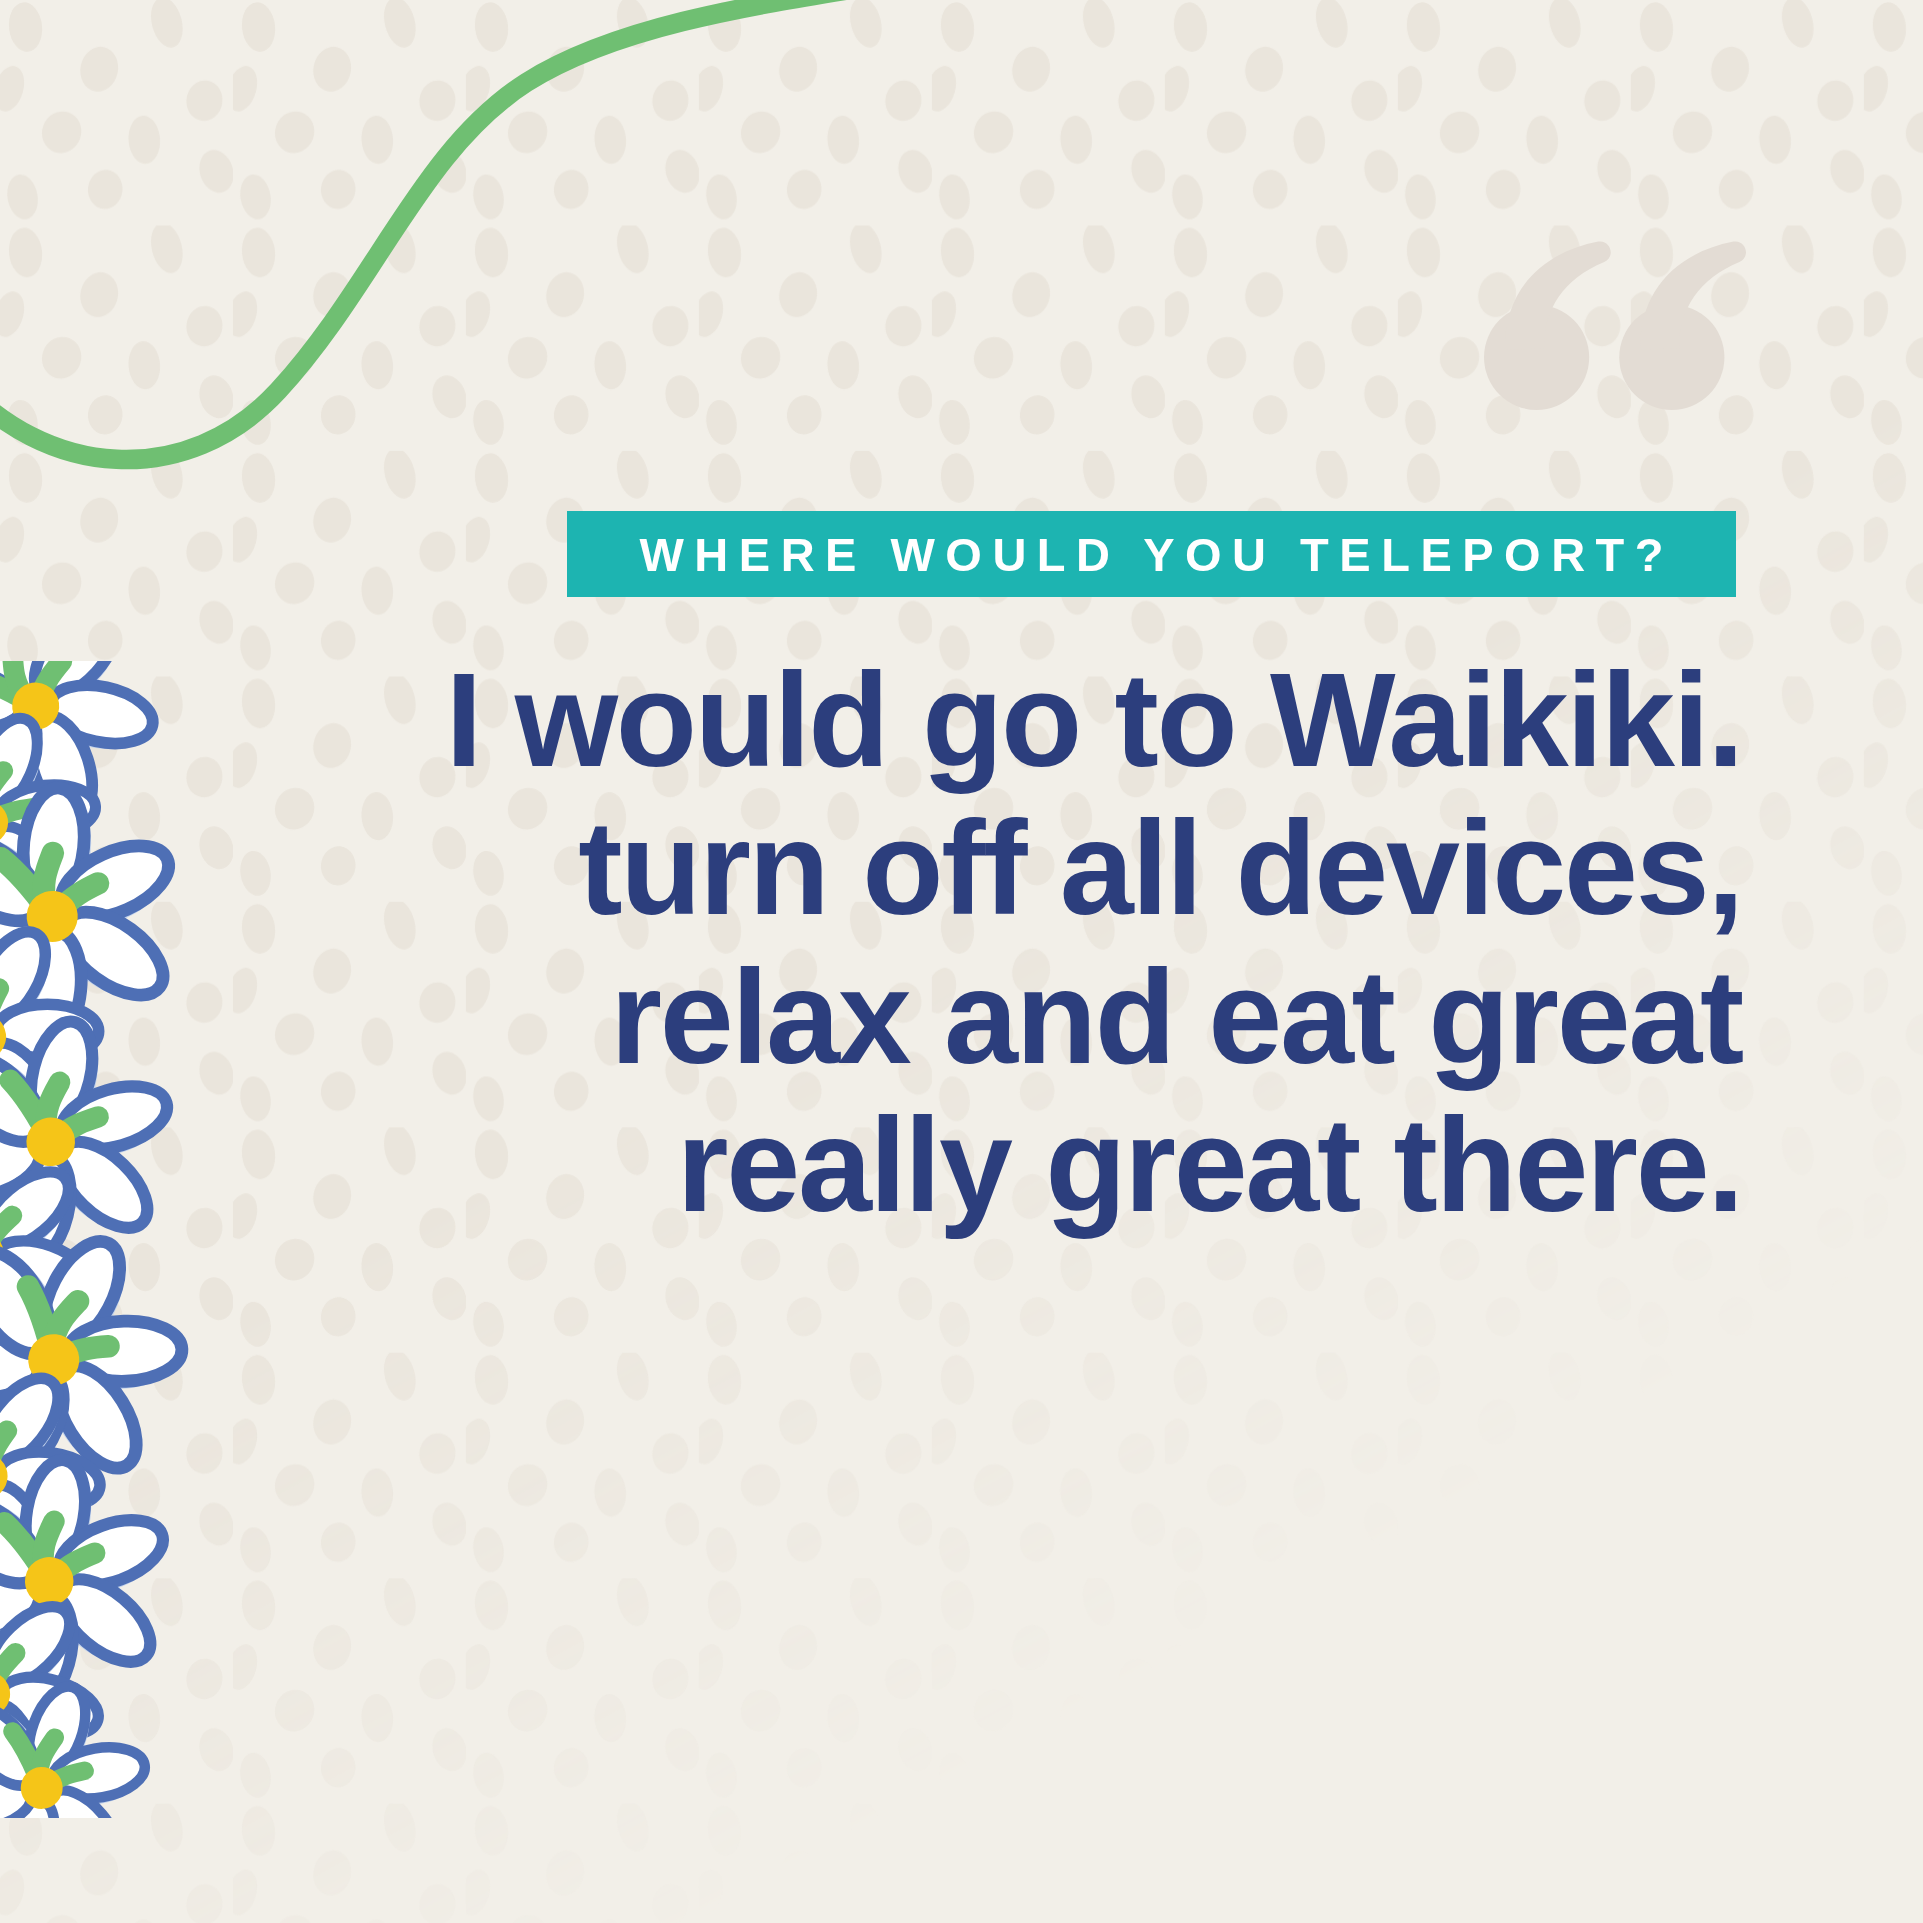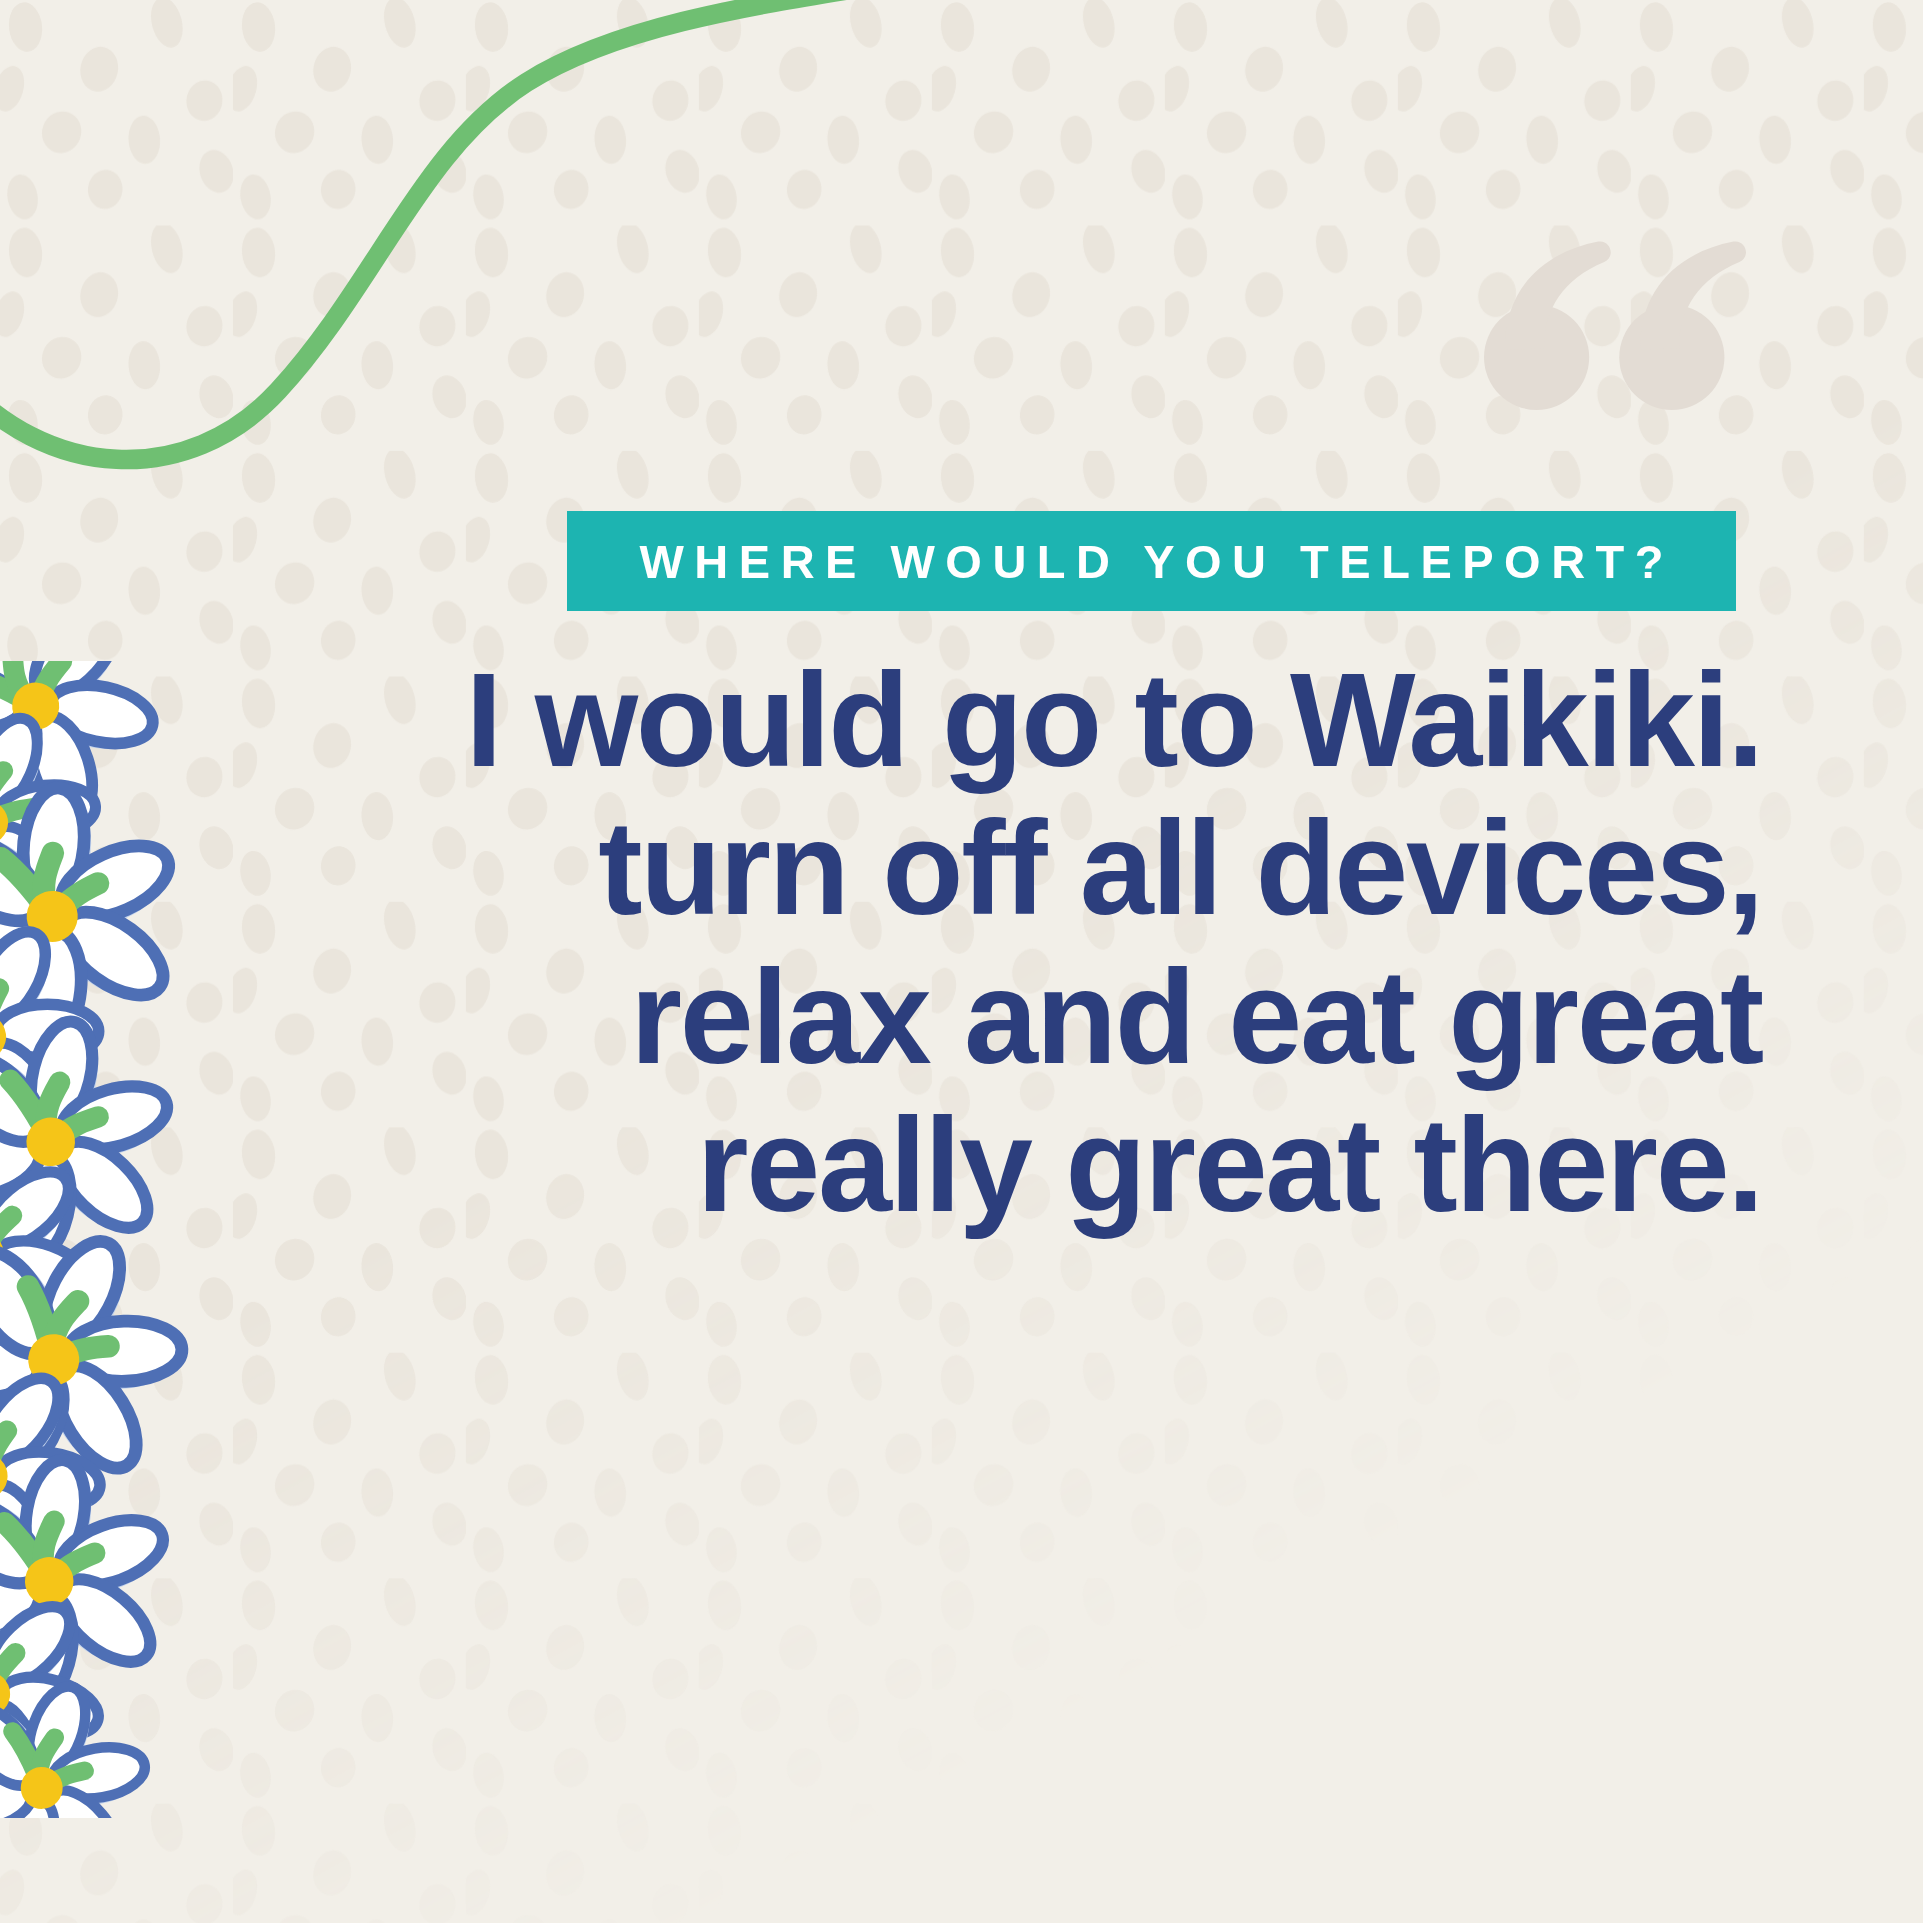--- a/index.html
+++ b/index.html
@@ -57,42 +57,42 @@
     z-index: 6;
     pointer-events: none;
   }
 
   
   #eyebrow-banner {
     position: absolute;
     left: 567px;
     top: 511px;
     width: 1169px;
-    height: 100px;
+    height: 86px;
     background: #1DB4B1;
     z-index: 5;
     display: flex;
     align-items: center;
     justify-content: center;
   }
   #eyebrow-label {
     color: #FFFFFF;
     font-family: "Liberation Sans", sans-serif;
     font-weight: bold;
     font-size: 47px;
     letter-spacing: 10.5px;
     text-indent: 10.5px;
     line-height: 1;
     white-space: nowrap;
   }
 
   
   #quote-block {
     position: absolute;
-    left: 143px;
+    left: 123px;
     top: 646px;
     width: 1619px;
     z-index: 4;
     text-align: right;
   }
   .quote-line {
     color: #2C3E7D;
     font-family: "Liberation Sans", sans-serif;
     font-weight: bold;
     font-size: 133px;

